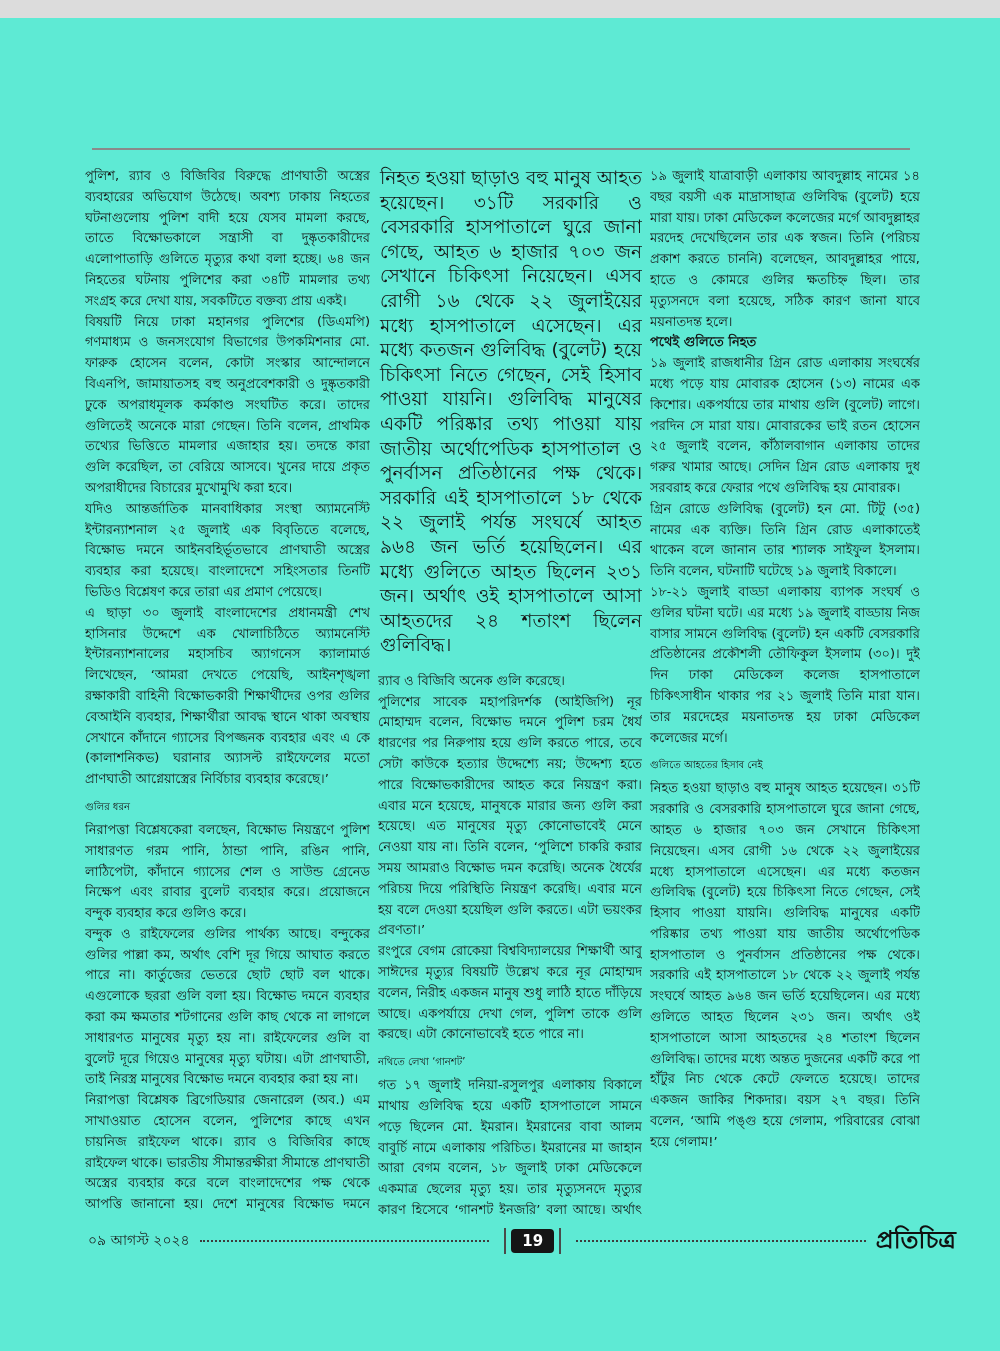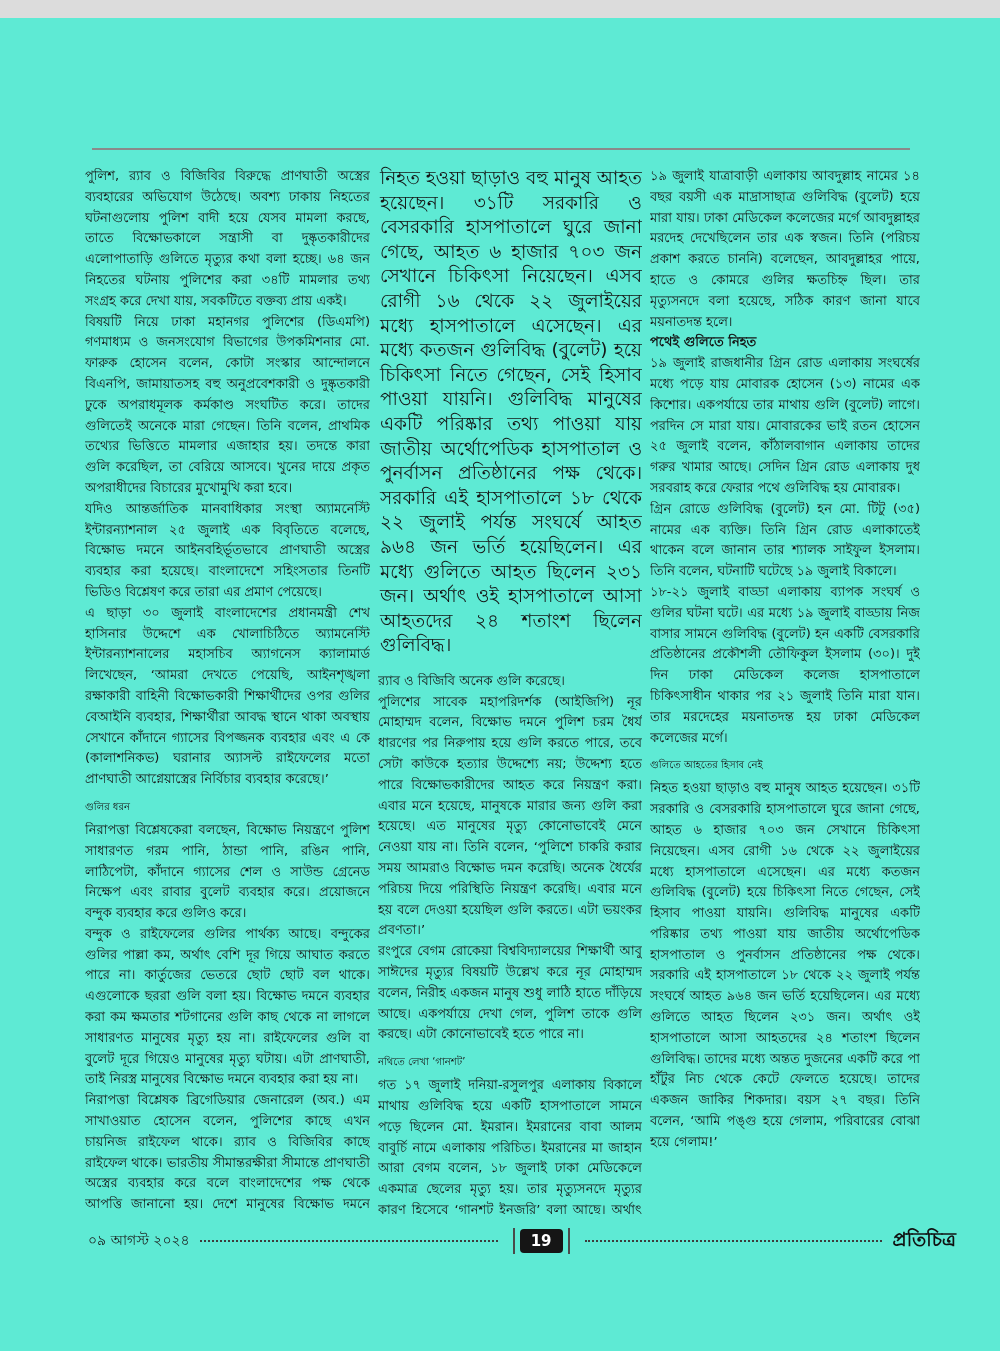--- a/index.html
+++ b/index.html
@@ -25,21 +25,21 @@
     position:absolute;left:88px;top:1206px;width:868px;height:34px;
     display:flex;align-items:center;
   }
   .footer-date{font-size:14px;white-space:nowrap;color:#1a1a1a;}
   .leader{flex:1;height:0;border-bottom:2px dotted #3c3c3c;margin:0 10px;}
   .vbar{width:2px;height:26px;background:#4a4a4a;margin:0 5px;flex:none;}
   .page-badge{
     background:#151515;color:#ffffff;font-weight:bold;font-size:15px;
     padding:3px 11px;border-radius:4px;flex:none;
   }
-  .brand{font-weight:bold;font-size:19px;white-space:nowrap;color:#101010;}
+  .brand{font-weight:bold;font-size:24px;white-space:nowrap;color:#101010;}
 </style>
 </head>
 <body>
 
 <div class="page">
 
   <div class="top-rule"></div>
 
   <div class="content">
 

